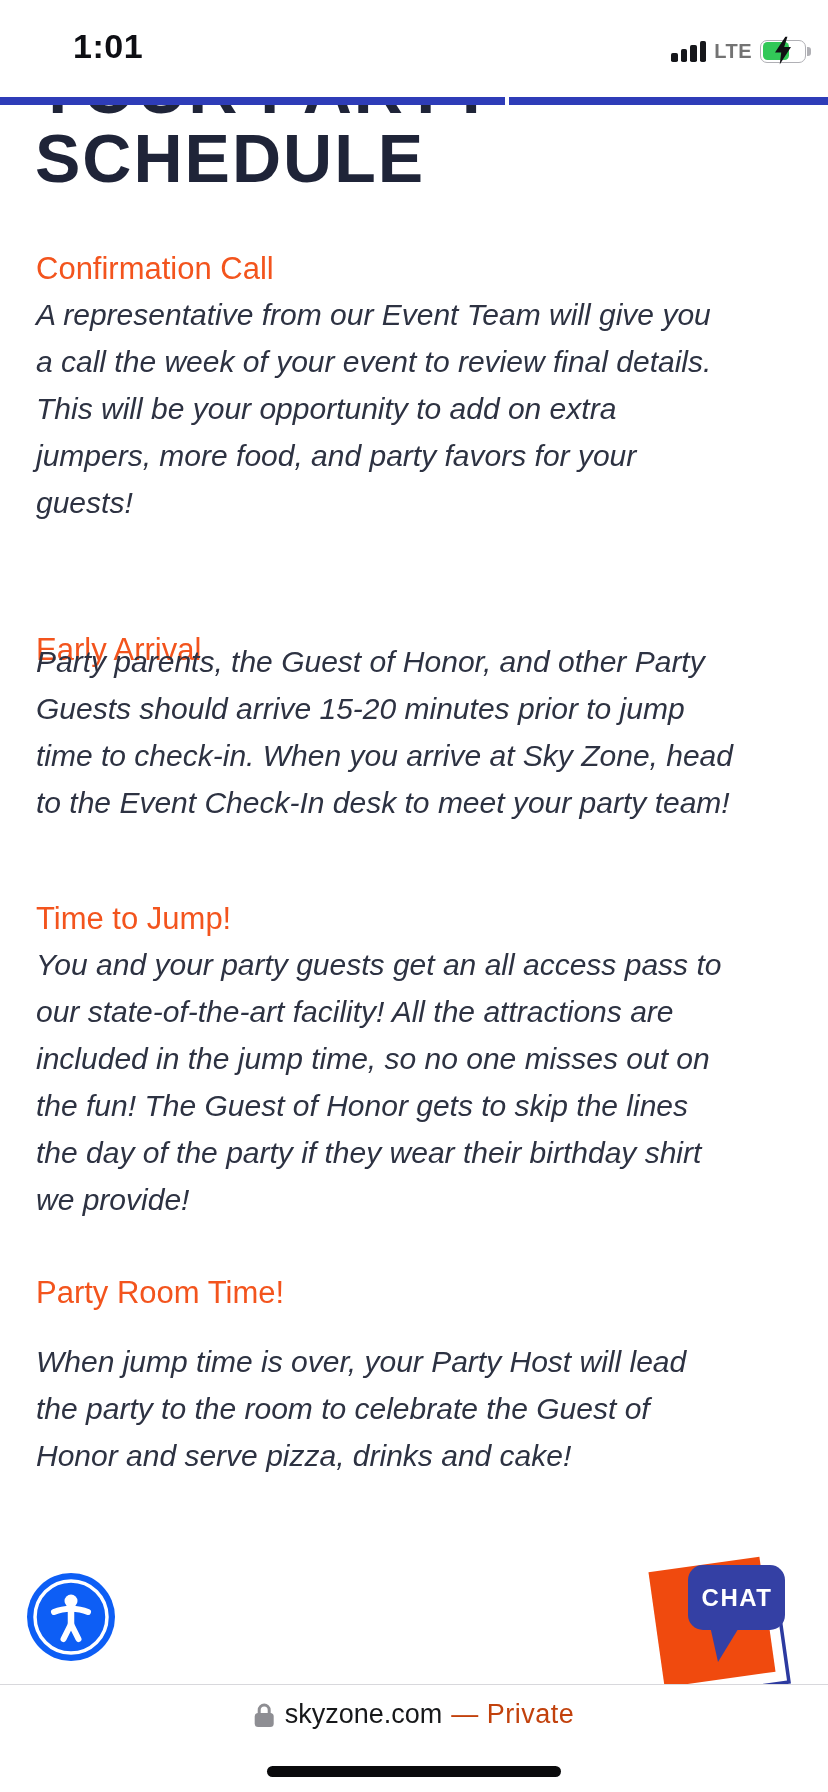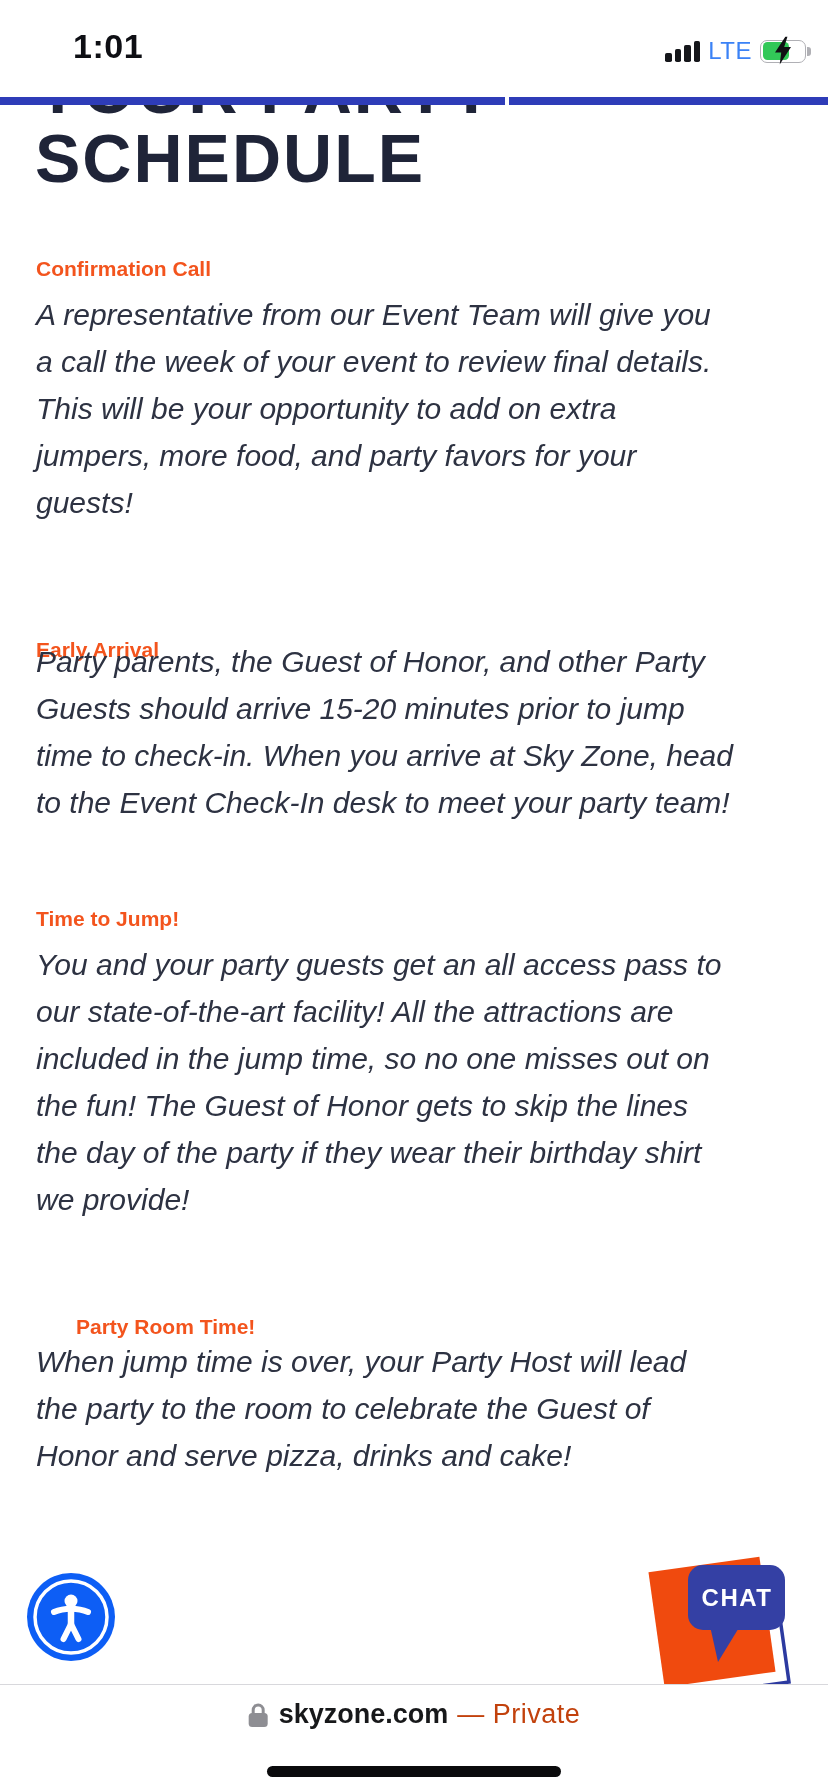--- a/index.html
+++ b/index.html
@@ -24,63 +24,63 @@
     color:#0e0f14; letter-spacing:0.5px;
   }
   .status-right {
     position:absolute; right:34px; top:36px; height:30px;
     display:flex; align-items:center; gap:8px; z-index:32;
   }
   .sig-bars { display:flex; align-items:flex-end; gap:3px; height:22px; }
   .sig-bars i { display:block; width:6.5px; border-radius:1.8px; background:#16171b; }
   .sig-b1{height:9px;} .sig-b2{height:13px;} .sig-b3{height:17px;}
   .sig-b4{height:21px; background:#d4d4d9;}
-  .lte-label { font-size:24px; font-weight:400; color:#3b82f6; letter-spacing:0.5px; }
+  .lte-label { font-size:20px; font-weight:700; color:#737373; letter-spacing:0.5px; }
   .battery { position:relative; width:46px; height:23px; border:1.5px solid #b0b0b5; border-radius:7px; margin-right:5px; }
   .battery-fill { position:absolute; left:1.5px; top:1.5px; bottom:1.5px; width:26px; border-radius:4.5px; background:var(--battery_green,#32c858); }
   .battery-cap { position:absolute; right:-5.5px; top:6px; width:3.5px; height:9px; background:#b0b0b5; border-radius:0 3px 3px 0; }
   .battery-bolt { position:absolute; left:50%; top:50%; transform:translate(-50%,-52%); }
 
   
   .page-title {
     position:absolute; left:35px; top:55px; z-index:10;
     font-size:68px; line-height:69px; font-weight:800; letter-spacing:2px;
     color:var(--title_navy,#1f2438); white-space:pre-line;
   }
   .section-heading {
     position:absolute; left:36px; z-index:10;
-    font-size:21px; line-height:38px; font-weight:700;
+    font-size:31px; line-height:38px; font-weight:400;
     color:var(--orange,#f3541d);
   }
   .section-body {
     position:absolute; left:36px; width:760px; z-index:10;
     font-size:30px; line-height:47px; font-weight:400;
     color:var(--body_text,#2d3242); white-space:pre-line;font-style:italic;
   }
   .sh-1{top:250px;} .sb-1{top:291px;}
   .sh-2{top:631px;} .sb-2{top:638px;}
   .sh-3{top:900px;} .sb-3{top:941px;}
-  .sh-4{top:1308px;margin-left:40px;} .sb-4{top:1338px;}
+  .sh-4{top:1274px;} .sb-4{top:1338px;}
 
   
   .a11y-btn { position:absolute; left:26px; top:1572px; width:90px; height:90px; z-index:40; cursor:pointer; border:none; background:transparent; }
   .chat-widget { position:absolute; left:634px; top:1546px; width:162px; height:152px; z-index:40; cursor:pointer;text-align:right; }
   .chat-widget text { font-family:"Liberation Sans", sans-serif; font-weight:700; letter-spacing:1.5px; }
 
   
   .bottom-bar {
     position:absolute; left:0; top:1684px; width:828px; height:108px;
     background:#ffffff; border-top:1px solid #d8d8dc; z-index:50;
   }
   .url-row {
     position:absolute; left:50%; top:14px; transform:translateX(-50%);
     display:flex; align-items:center; white-space:nowrap; cursor:pointer;
   }
   .lock-icon { margin-right:10px; display:block; }
-  .url-domain { font-size:27px; font-weight:700; color:#17181a;text-align:center; }
+  .url-domain { font-size:27px; font-weight:400; color:#17181a;text-align:center; }
   .url-privacy { font-size:27px; font-weight:400; color:#c2410c; margin-left:9px; letter-spacing:0.5px; }
   .home-indicator {
     position:absolute; left:267px; top:81px; width:294px; height:11px;
     border-radius:6px; background:#0a0a0c; cursor:grab;
   }
 </style>
 </head>
 <body>
 
 <h1 class="page-title">YOUR PARTY

